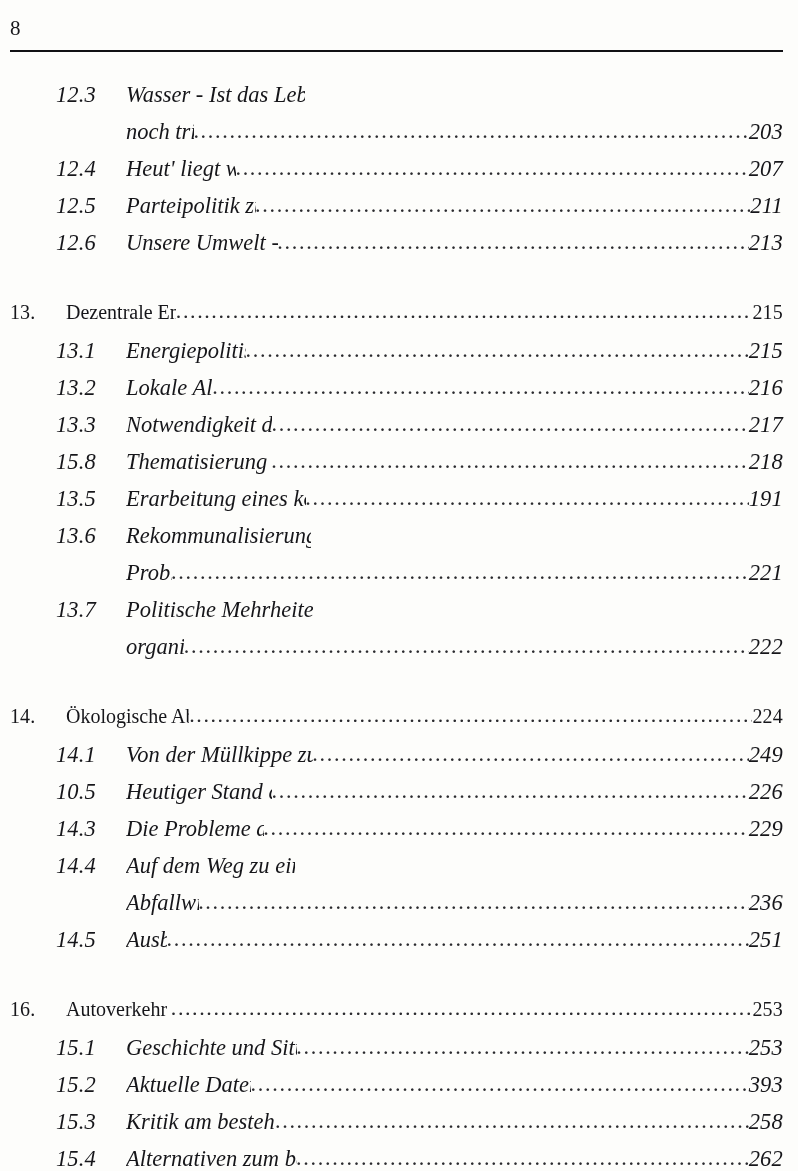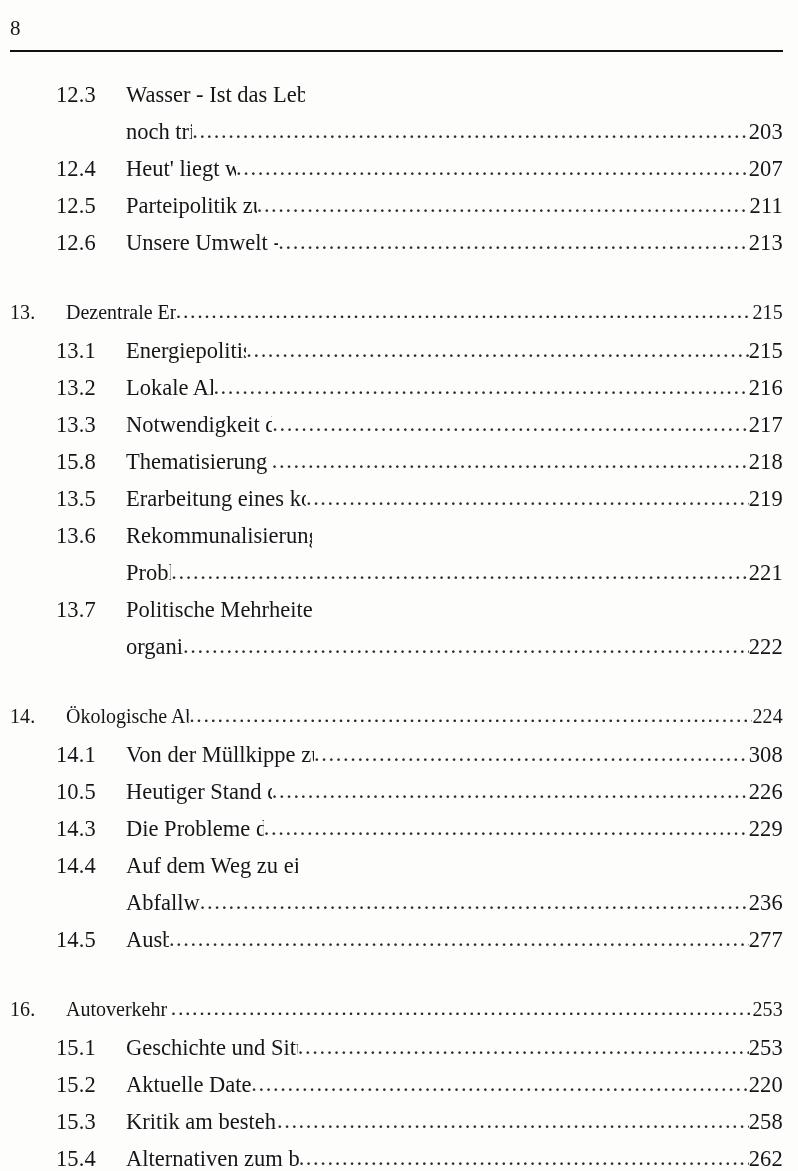--- a/index.html
+++ b/index.html
@@ -102,20 +102,21 @@
     letter-spacing: 0.2px;
   }
   .line.nowrap-leader .leader { visibility: hidden; }
   .line.no-page .pageno { visibility: hidden; }
 
   
   .entry.sub {
     font-size: 22.5px;
     line-height: 37px;
     padding-left: 46px; 
+    font-style: italic;
   }
   .entry.sub .num { width: 70px; }
 
   
   .entry.chapter {
     font-size: 20px;
     line-height: 40px;
     padding-left: 0;
   }
   .entry.chapter .num { width: 56px; }
@@ -233,21 +234,21 @@
             <span class="pageno">218</span>
           </div>
         </div>
       </div>
       <div class="entry sub">
         <div class="num">13.5</div>
         <div class="body">
           <div class="line">
             <span class="title-text">Erarbeitung eines kommunalen Energiekonzeptes</span>
             <span class="leader"></span>
-            <span class="pageno">219</span>
+            <span class="pageno">191</span>
           </div>
         </div>
       </div>
       <div class="entry sub">
         <div class="num">13.6</div>
         <div class="body">
           <div class="line nowrap-leader no-page">
             <span class="title-text">Rekommunalisierung trotz rechtlich-finanzieller</span>
             <span class="leader"></span>
             <span class="pageno"></span>
@@ -284,21 +285,21 @@
             <span class="pageno">224</span>
           </div>
         </div>
       </div>
       <div class="entry sub">
         <div class="num">14.1</div>
         <div class="body">
           <div class="line">
             <span class="title-text">Von der Müllkippe zur geordneten Abfallbeseitigung</span>
             <span class="leader"></span>
-            <span class="pageno">308</span>
+            <span class="pageno">249</span>
           </div>
         </div>
       </div>
       <div class="entry sub">
         <div class="num">10.5</div>
         <div class="body">
           <div class="line">
             <span class="title-text">Heutiger Stand der Abfallbeseitigung</span>
             <span class="leader"></span>
             <span class="pageno">226</span>
@@ -329,21 +330,21 @@
             <span class="pageno">236</span>
           </div>
         </div>
       </div>
       <div class="entry sub">
         <div class="num">14.5</div>
         <div class="body">
           <div class="line">
             <span class="title-text">Ausblick</span>
             <span class="leader"></span>
-            <span class="pageno">277</span>
+            <span class="pageno">251</span>
           </div>
         </div>
       </div>
       <div class="gap-chapter"></div>
       <div class="entry chapter">
         <div class="num">16.</div>
         <div class="body">
           <div class="line">
             <span class="title-text">Autoverkehr und Politik</span>
             <span class="leader"></span>
@@ -360,21 +361,21 @@
             <span class="pageno">253</span>
           </div>
         </div>
       </div>
       <div class="entry sub">
         <div class="num">15.2</div>
         <div class="body">
           <div class="line">
             <span class="title-text">Aktuelle Daten und Prognosen</span>
             <span class="leader"></span>
-            <span class="pageno">220</span>
+            <span class="pageno">393</span>
           </div>
         </div>
       </div>
       <div class="entry sub">
         <div class="num">15.3</div>
         <div class="body">
           <div class="line">
             <span class="title-text">Kritik am bestehenden Verkehrssystem</span>
             <span class="leader"></span>
             <span class="pageno">258</span>

